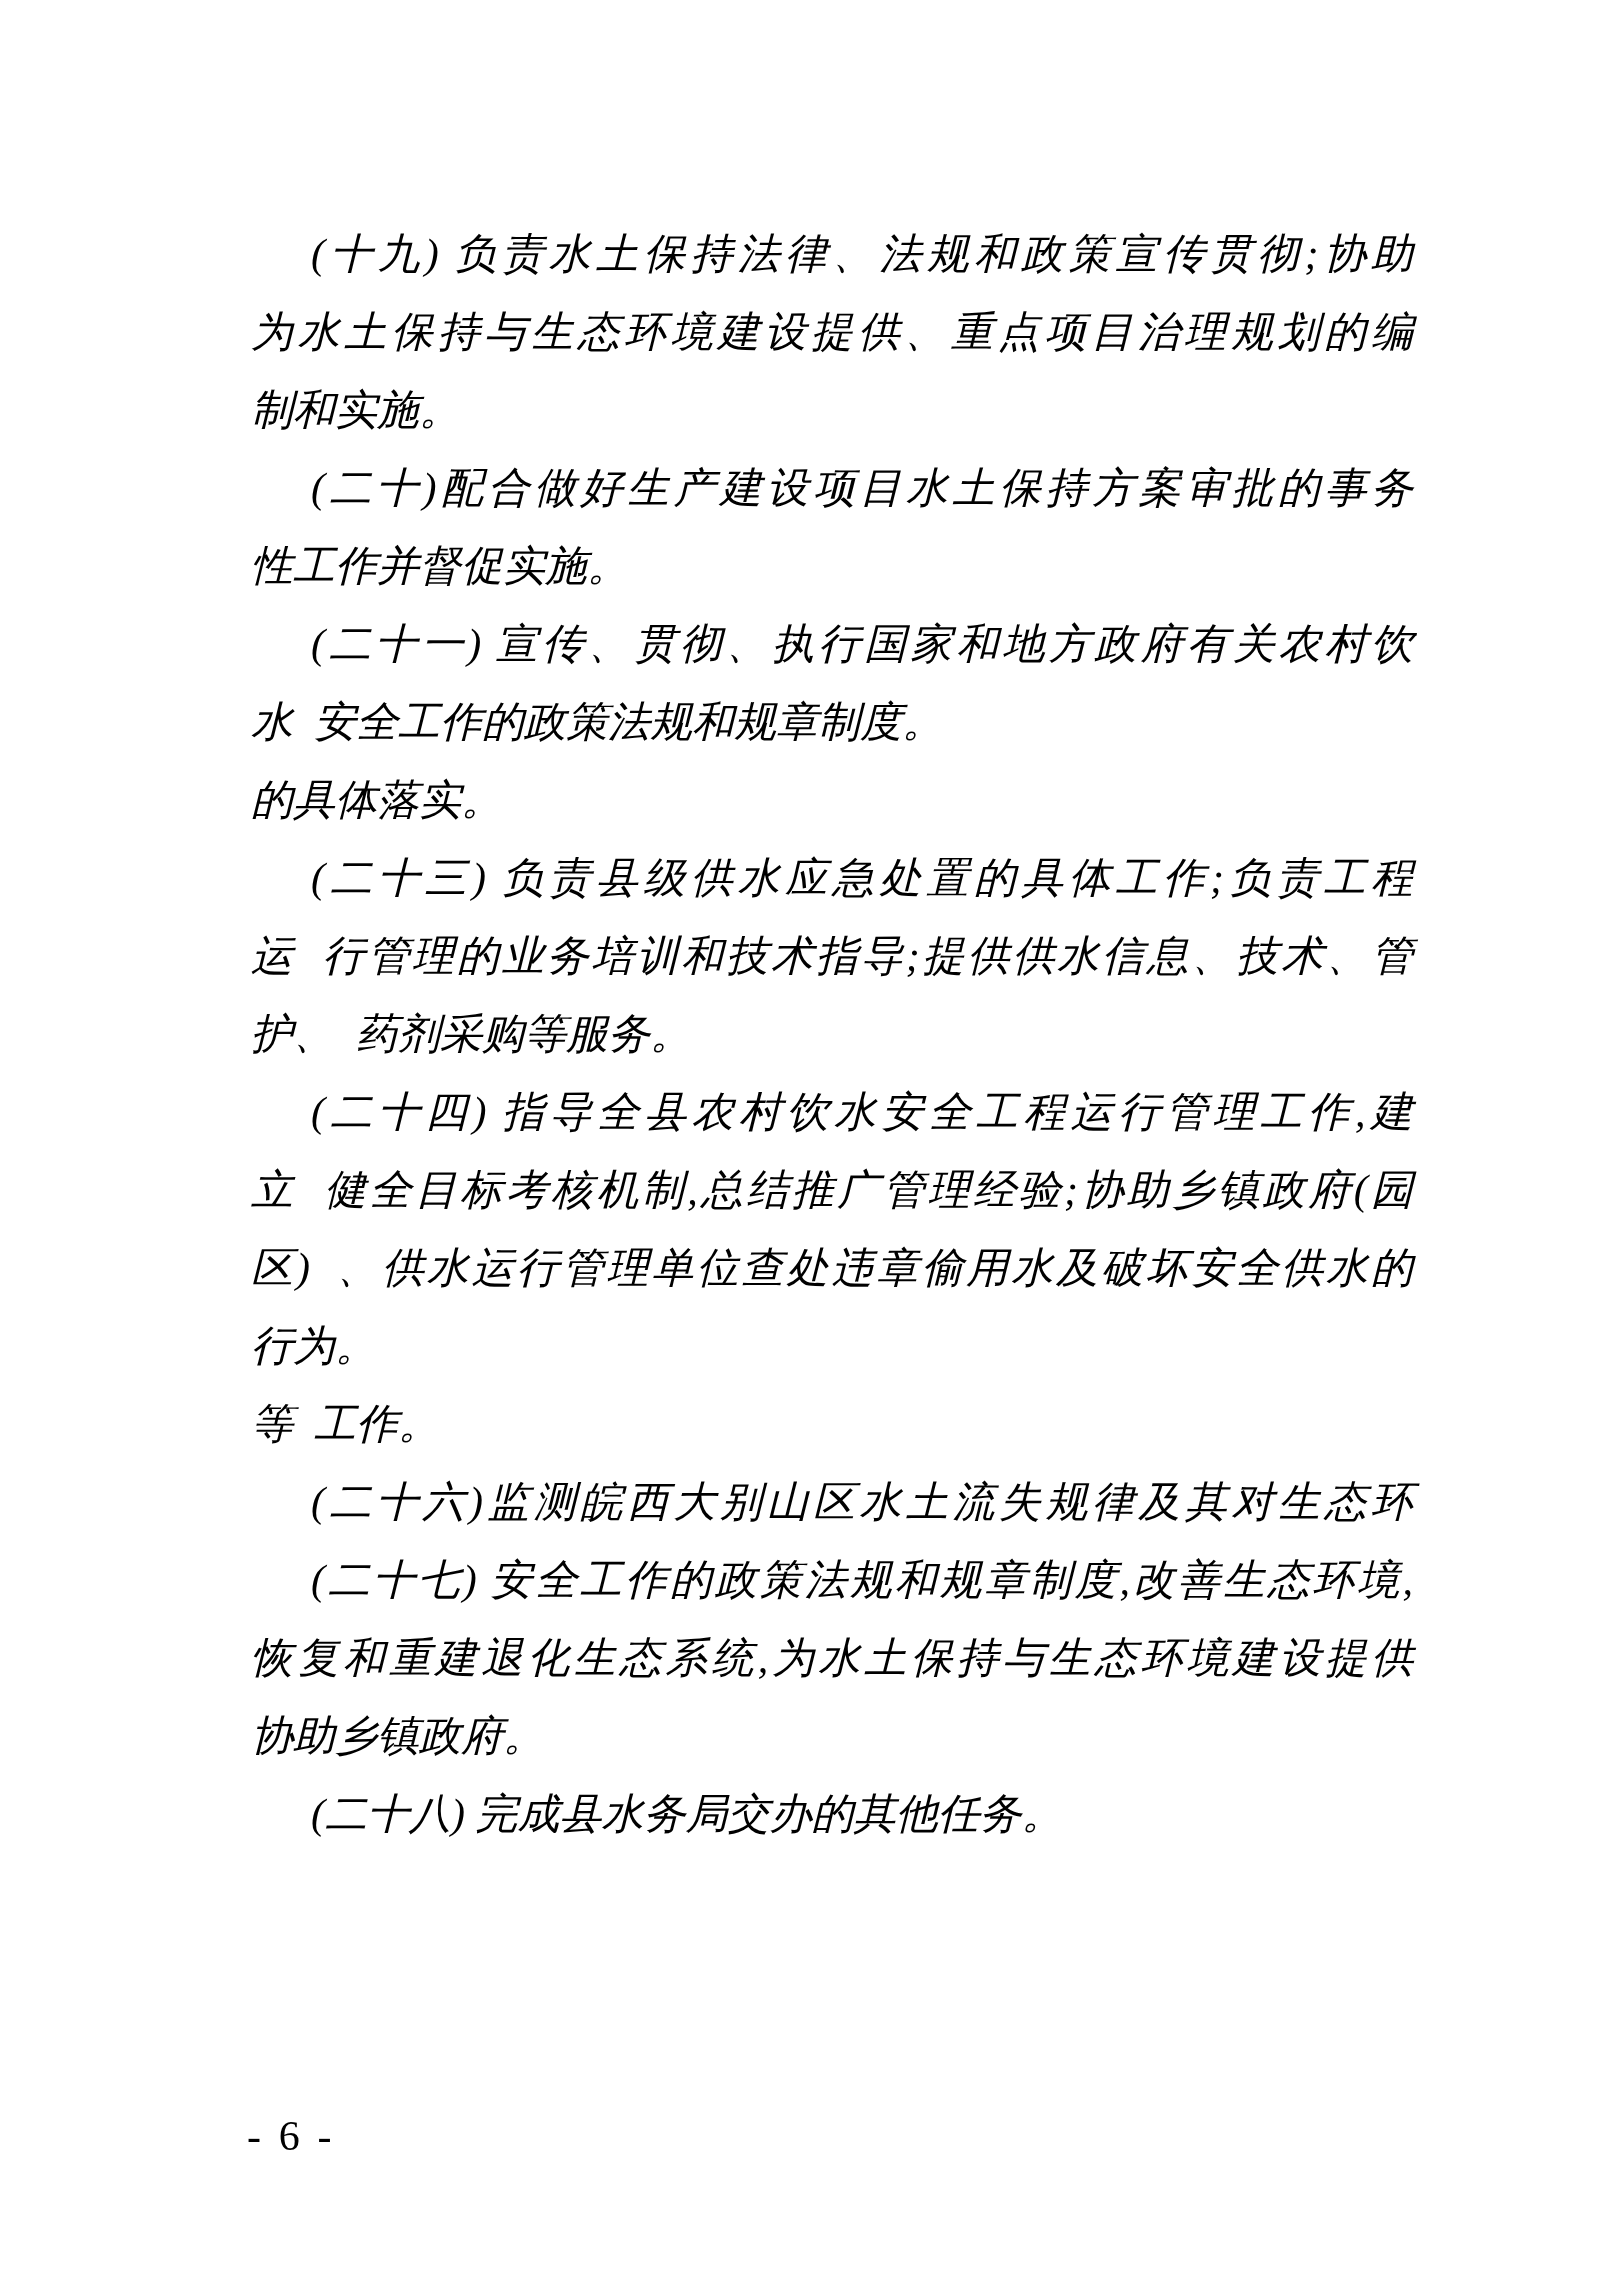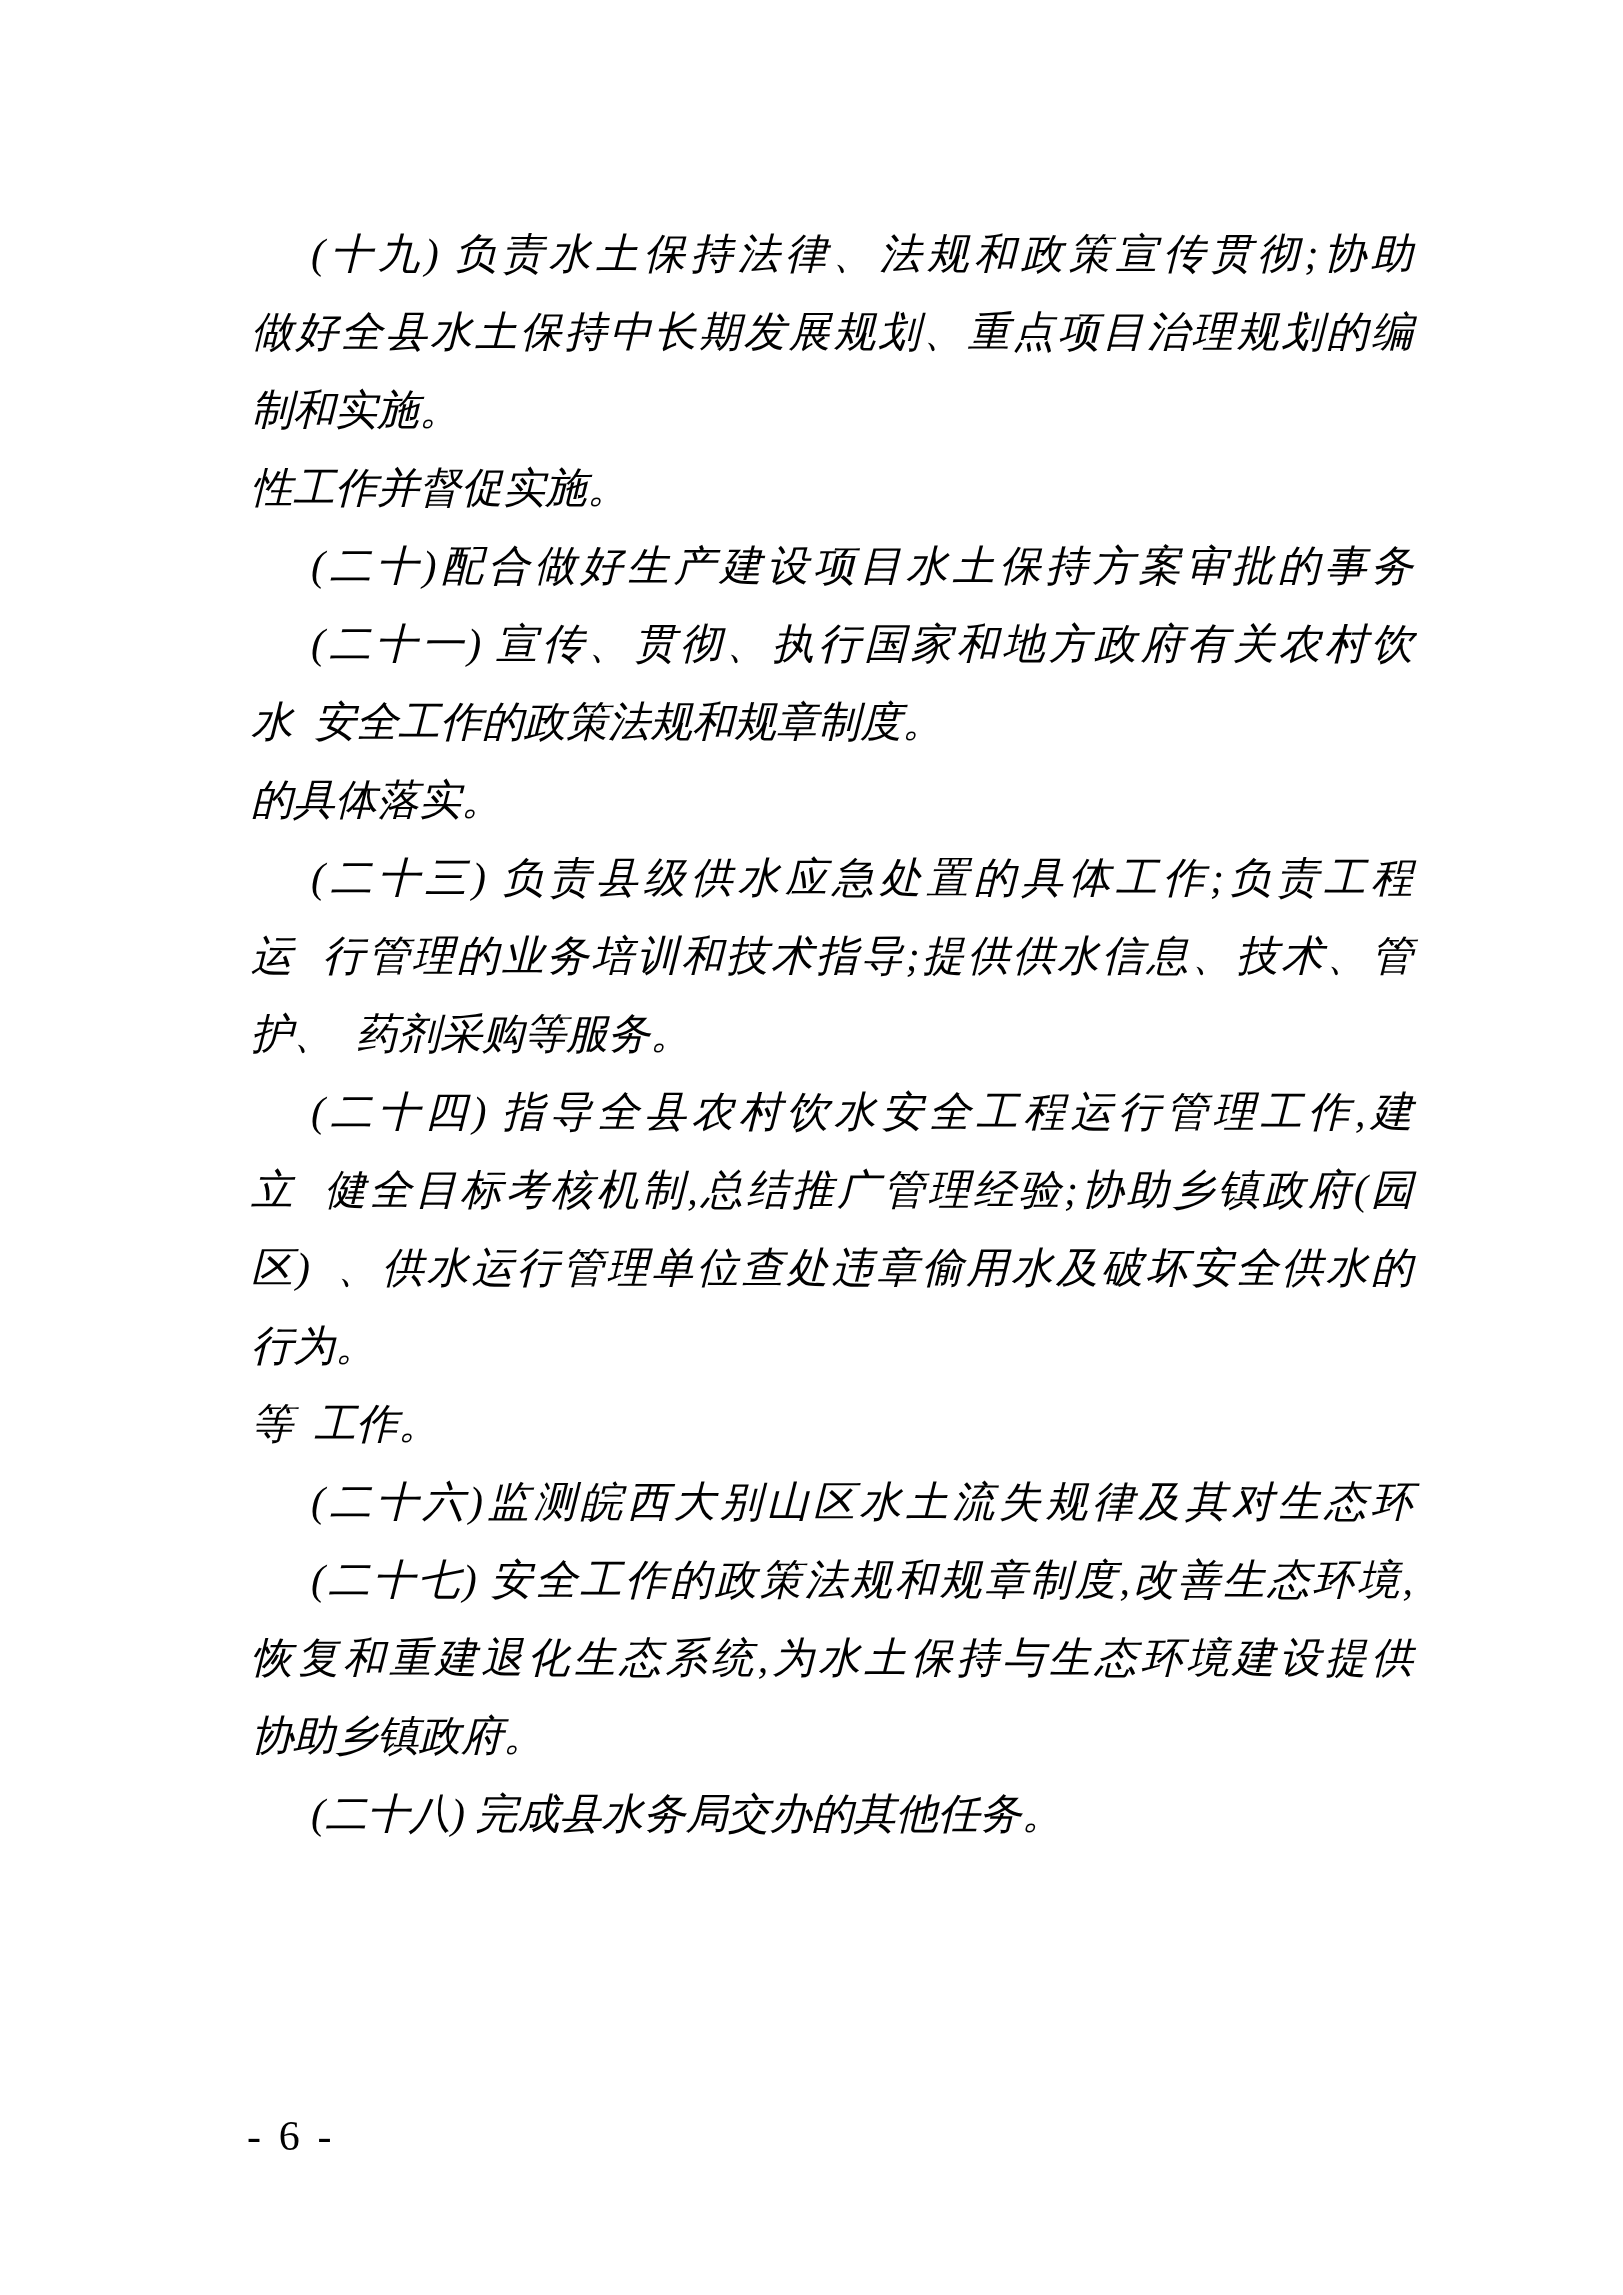--- a/index.html
+++ b/index.html
@@ -54,26 +54,26 @@
     color: #000000;
   }
 </style>
 </head>
 <body>
 
 <div class="page">
   <div class="doc-body">
       <div class="paragraph">
         <div class="line first fill">(十九) 负责水土保持法律、法规和政策宣传贯彻;协助</div>
-        <div class="line fill">做好全县水土保持中长期发展规划、重点项目治理规划的编</div>
+        <div class="line fill">为水土保持与生态环境建设提供、重点项目治理规划的编</div>
         <div class="line">制和实施。</div>
       </div>
       <div class="paragraph">
+        <div class="line first fill">(二十)配合做好生产建设项目水土保持方案审批的事务</div>
         <div class="line">性工作并督促实施。</div>
-        <div class="line first fill">(二十)配合做好生产建设项目水土保持方案审批的事务</div>
       </div>
       <div class="paragraph">
         <div class="line first fill">(二十一) 宣传、贯彻、执行国家和地方政府有关农村饮</div>
         <div class="line">水  安全工作的政策法规和规章制度。</div>
       </div>
       <div class="paragraph">
         <div class="line">的具体落实。</div>
       </div>
       <div class="paragraph">
         <div class="line first fill">(二十三) 负责县级供水应急处置的具体工作;负责工程</div>

